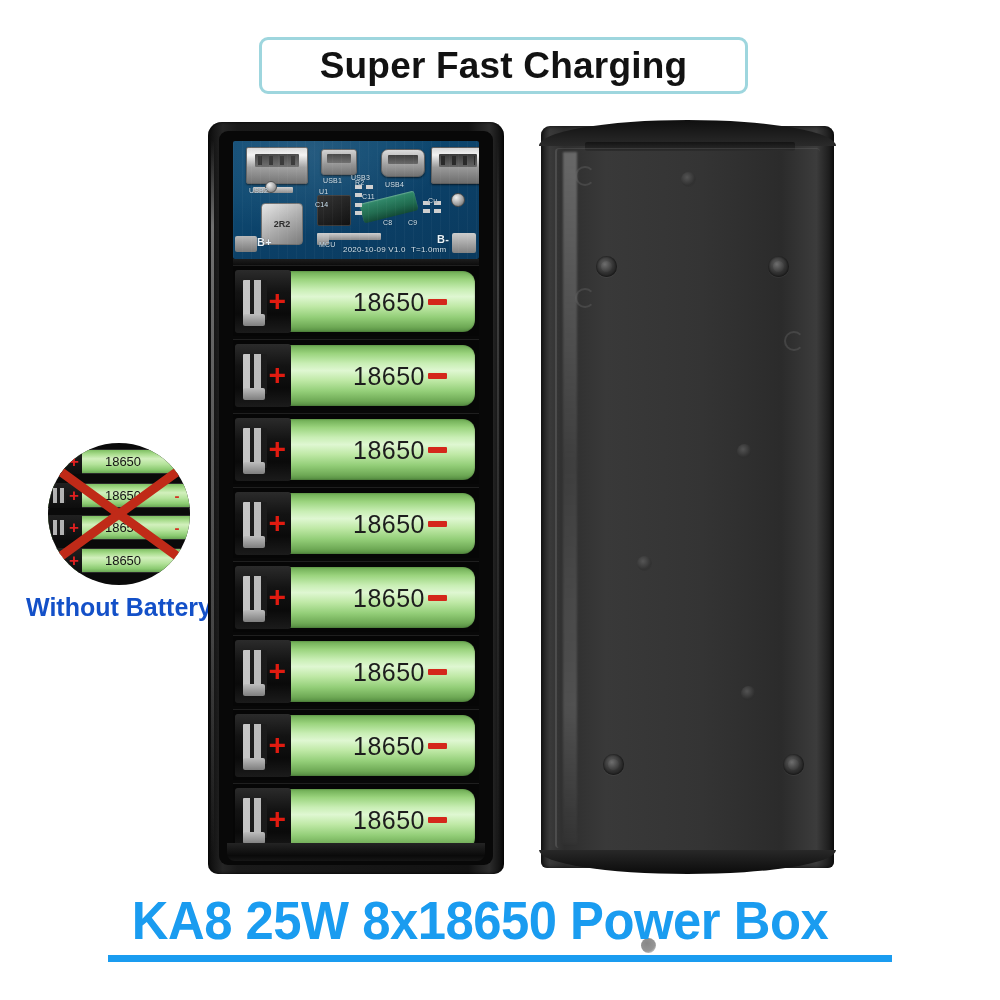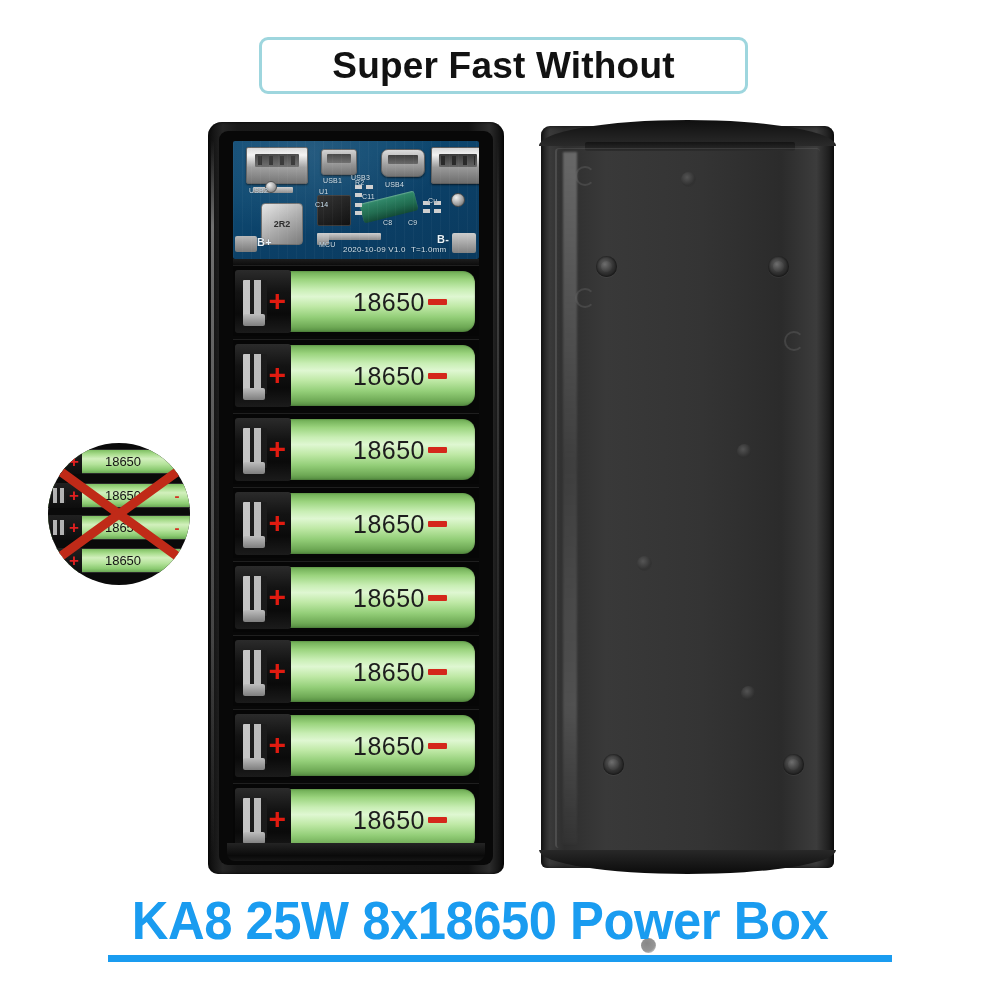--- a/index.html
+++ b/index.html
@@ -457,21 +457,21 @@
     border: 2px solid rgba(110,110,110,.35);
     border-right-color: transparent;
   }
 </style>
 </head>
 <body>
 
 <div id="stage">
 
   <div id="banner">
-    <span id="banner-text">Super Fast Without</span>
+    <span id="banner-text">Super Fast Charging</span>
   </div>
 
   <div id="nobat">
     <div id="nobat-circle">
       <div class="nb-row" style="top:6px">
         <div class="nb-holder"></div>
         <div class="nb-label">18650</div>
         <div class="nb-minus">-</div>
       </div>
       <div class="nb-row" style="top:40px">
@@ -485,20 +485,21 @@
         <div class="nb-minus">-</div>
       </div>
       <div class="nb-row" style="top:105px">
         <div class="nb-holder"></div>
         <div class="nb-label">18650</div>
         <div class="nb-minus">-</div>
       </div>
       <div class="nb-x a"></div>
       <div class="nb-x b"></div>
     </div>
+    <div id="nobat-text">Without Battery</div>
   </div>
 
   <div id="device">
     <div id="device-inner">
 
       <div id="pcb">
         <div class="port usba" id="port-usb2">
           <div class="tongue"></div>
             <div class="pins"></div>
         </div>

